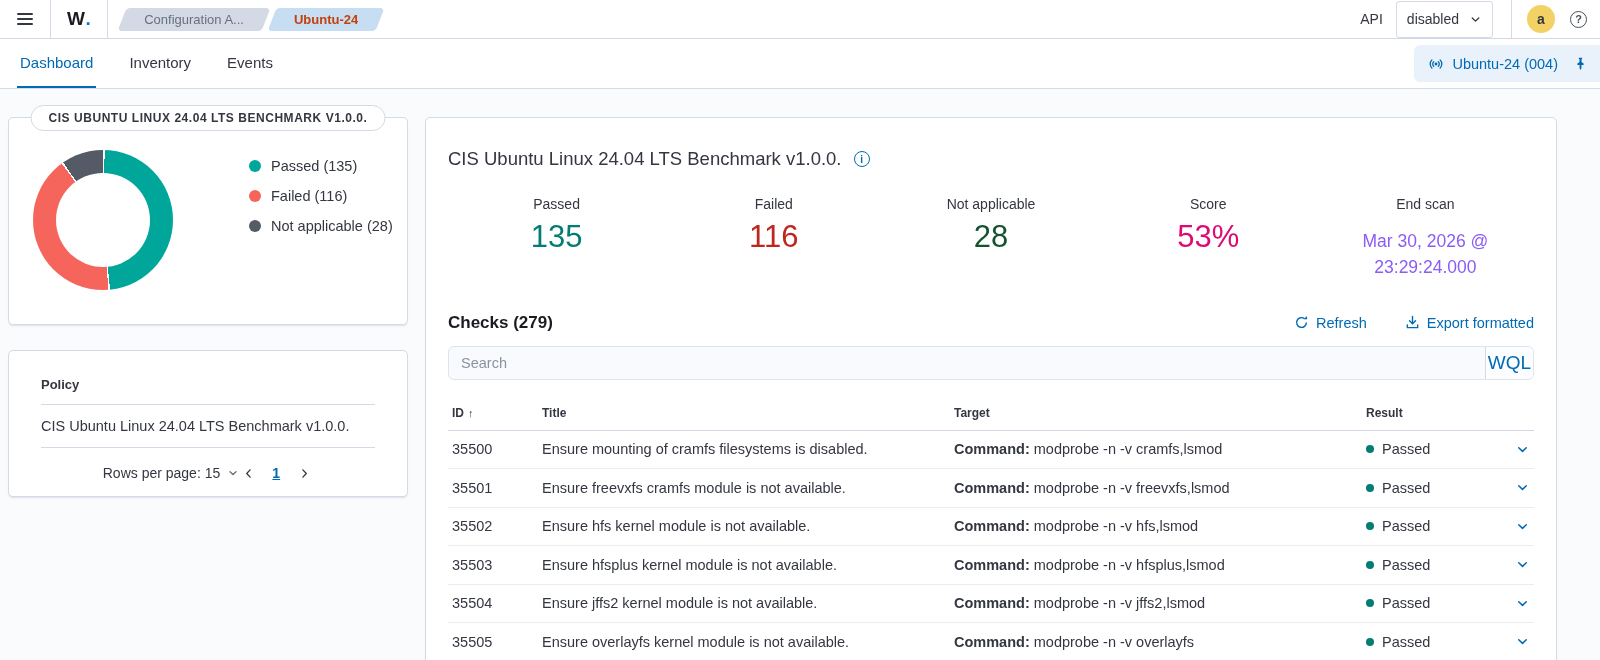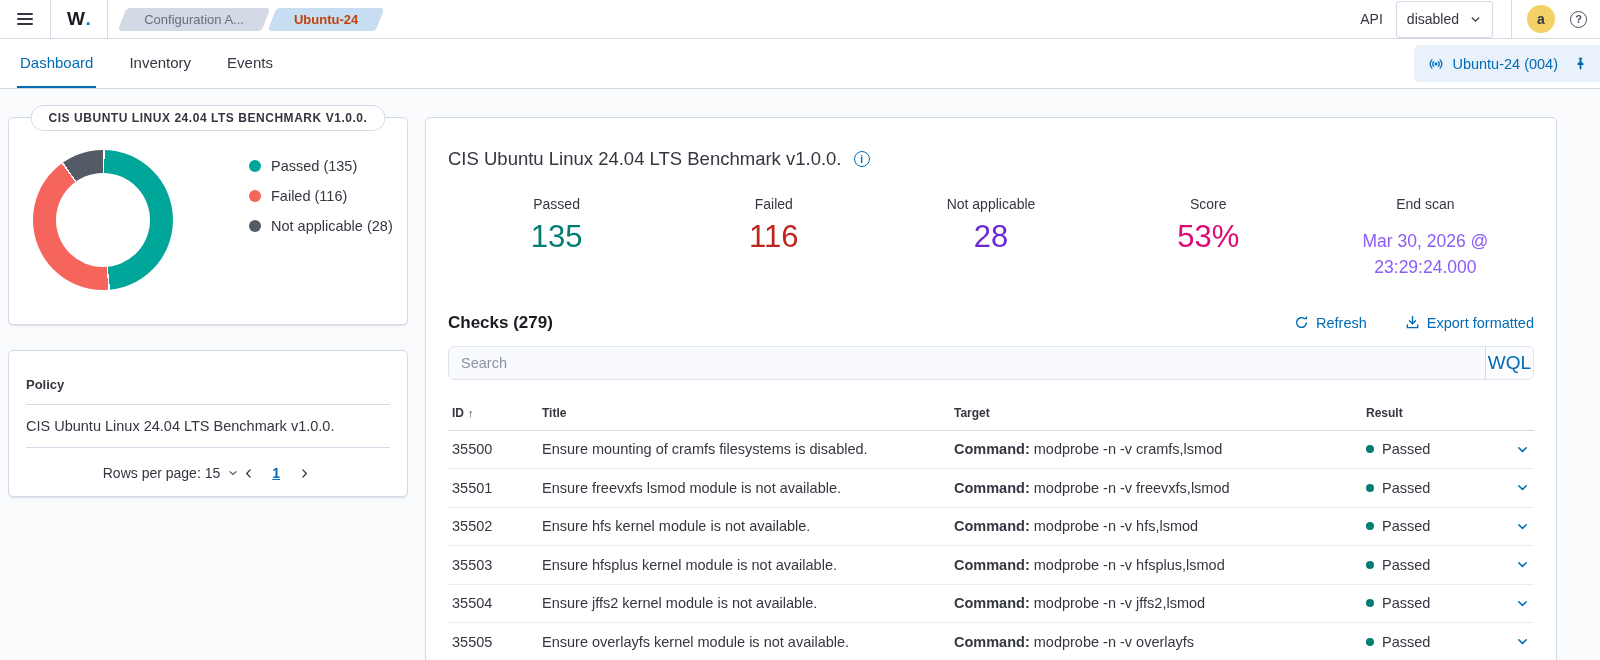--- a/index.html
+++ b/index.html
@@ -45,21 +45,21 @@
   
   .card-summary { left:8px; top:28px; width:400px; height:208px; }
   .badge { position:absolute; top:-13px; left:50%; transform:translateX(-50%); background:#fff; border:1px solid #d3dae6; border-radius:14px; padding:5px 17px; font-size:12px; font-weight:700; letter-spacing:.045em; white-space:nowrap; color:#343741; }
   .donut { position:absolute; left:24px; top:32px; width:140px; height:140px; border-radius:50%; background:#eee; }
   .donut::after { content:""; position:absolute; inset:23px; background:#fff; border-radius:50%; }
   .legend { position:absolute; left:240px; top:40px; display:flex; flex-direction:column; gap:14px; }
   .legend-item { display:flex; align-items:center; gap:10px; font-size:14.5px; color:#343741; }
   .legend-dot { width:12px; height:12px; border-radius:50%; flex:none; }
 
   
-  .card-policy { left:8px; top:261px; width:400px; height:147px; padding:0 17px; }
+  .card-policy { left:8px; top:261px; width:400px; height:147px; padding:0 32px; }
   .policy-header { padding:26px 0 12px; font-size:13px; font-weight:700; border-bottom:1px solid #d3dae6; }
   .policy-row { padding:13px 0; font-size:14.5px; border-bottom:1px solid #d3dae6; }
   .policy-footer { display:flex; align-items:center; justify-content:center; padding-top:13px; font-size:14px; }
   .rows-per-page { display:flex; align-items:center; gap:7px; color:#343741; }
   .pagination { display:flex; align-items:center; gap:8px; }
   .page-num { min-width:22px; height:24px; color:#006bb4; font-weight:700; text-decoration:underline; font-size:14px; }
   .page-prev, .page-next { width:18px; height:24px; display:flex; align-items:center; justify-content:center; color:#343741; }
 
   
   .card-main { left:425px; top:28px; width:1132px; height:620px; padding:22px 22px 0; }
@@ -233,21 +233,21 @@
             <div class="stat-value" style="color: rgb(1, 125, 115);">135</div>
           </div>
 
           <div class="stat">
             <div class="stat-label">Failed</div>
             <div class="stat-value" style="color: rgb(189, 39, 30);">116</div>
           </div>
 
           <div class="stat">
             <div class="stat-label">Not applicable</div>
-            <div class="stat-value" style="color: #6d28d9;">28</div>
+            <div class="stat-value" style="color: #14532d;">28</div>
           </div>
 
           <div class="stat">
             <div class="stat-label">Score</div>
             <div class="stat-value" style="color: rgb(221, 10, 115);">53%</div>
           </div>
 
           <div class="stat">
             <div class="stat-label">End scan</div>
             <div class="stat-value" style="color: #8b5cf6; margin-top: 16px;">Mar 30, 2026 @ 23:29:24.000</div>
@@ -303,21 +303,21 @@
               </div>
               <div class="cell col-chev">
                 <svg width="15" height="15" viewBox="0 0 16 16">
                   <path d="M4 6.2 8 10l4-3.8" fill="none" stroke="#006bb4" stroke-width="1.6" stroke-linecap="round" stroke-linejoin="round"></path>
                 </svg>
               </div>
             </div>
 
             <div class="trow">
               <div class="cell col-id">35501</div>
-              <div class="cell col-title">Ensure freevxfs lsmod module is not available.</div>
+              <div class="cell col-title">Ensure freevxfs cramfs module is not available.</div>
               <div class="cell col-target"><b class="cmd">Command:</b><span class="cmd-text">modprobe -n -v freevxfs,lsmod</span></div>
               <div class="cell col-result">
                 <span class="dot"></span>
                 <span>Passed</span>
               </div>
               <div class="cell col-chev">
                 <svg width="15" height="15" viewBox="0 0 16 16">
                   <path d="M4 6.2 8 10l4-3.8" fill="none" stroke="#006bb4" stroke-width="1.6" stroke-linecap="round" stroke-linejoin="round"></path>
                 </svg>
               </div>

